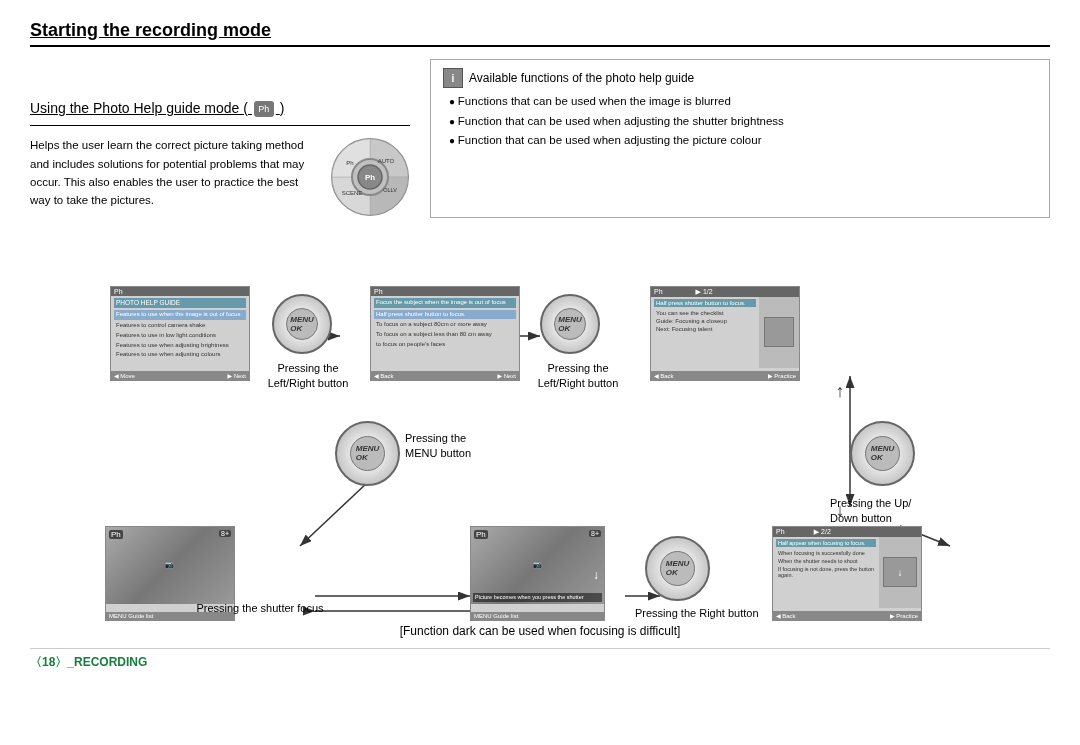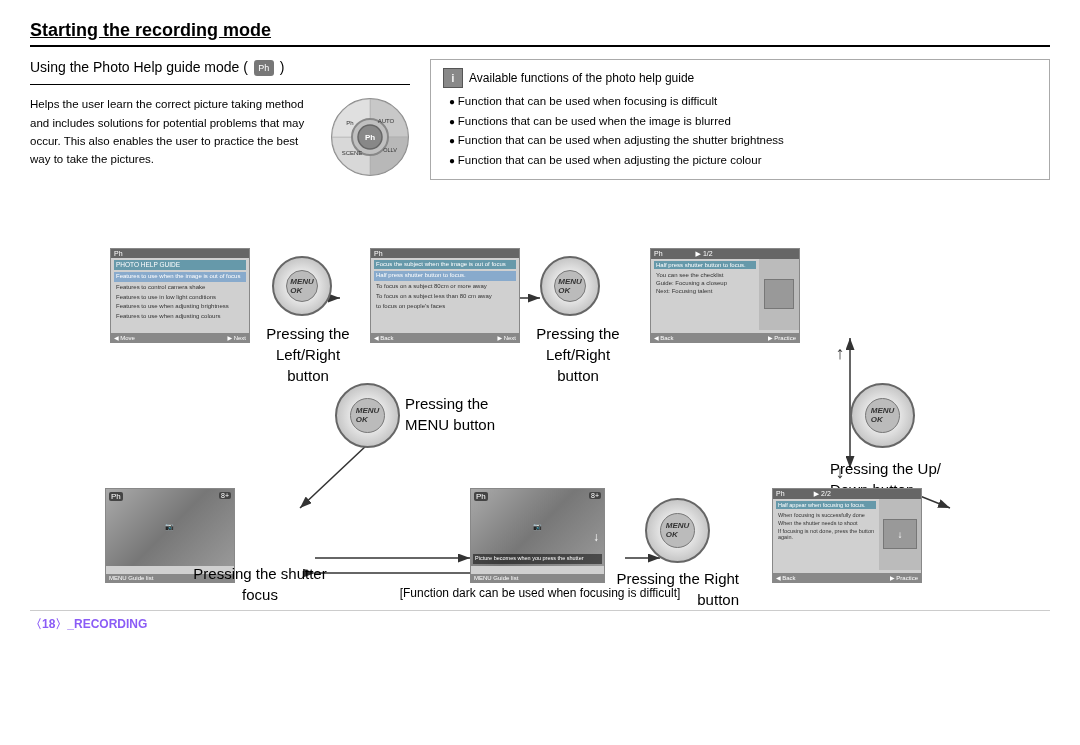--- a/index.html
+++ b/index.html
@@ -119,43 +119,43 @@
       display: flex;
       align-items: center;
       justify-content: center;
       font-size: 7px;
       font-weight: bold;
       font-style: italic;
     }
     
     .diagram-label {
       position: absolute;
-      font-size: 15px;
+      font-size: 11px;
       text-align: center;
       line-height: 1.4;
     }
     
     .arrow-svg {
       position: absolute;
     }
     
     .bottom-caption {
       text-align: center;
       font-size: 12px;
       margin-bottom: 10px;
     }
     .footer {
       font-size: 12px;
       font-weight: bold;
-      color: #8b5cf6;
+      color: #15803d;
     }
     
     .intro-and-wheel {
       display: flex;
-      align-items: flex-end;
+      align-items: center;
       gap: 10px;
     }
     .mode-wheel {
       width: 80px;
       height: 80px;
       flex-shrink: 0;
       position: relative;
     }
     .mode-wheel svg {
       width: 80px;
@@ -163,21 +163,21 @@
     }
   </style>
 </head>
 <body>
 
 <h1>Starting the recording mode</h1>
 
 <div class="top-area">
   <div class="top-left">
     <div class="section-title-row">
-      <span style="font-size:14px;">
+      <span style="font-size:14px;text-decoration:underline;margin-top:41px;">
         <span>Using the Photo Help guide mode ( </span>
         <span style="display:inline-block;width:20px;height:16px;background:#777;border-radius:3px;vertical-align:middle;margin:0 2px;font-size:9px;color:#fff;text-align:center;line-height:16px;">Ph</span>
         <span> )</span>
       </span>
     </div>
     <div style="width:100%;height:1px;background:#000;margin-bottom:10px;"></div>
     <div class="intro-and-wheel">
       <p class="intro-text" style="flex:1;">Helps the user learn the correct picture taking method and includes solutions for potential problems that may occur. This also enables the user to practice the best way to take the pictures.</p>
 
       <div class="mode-wheel">
@@ -201,21 +201,20 @@
       </div>
     </div>
   </div>
 
   <div class="top-right">
     <div class="top-right-title">
       <span style="width:20px;height:20px;background:#888;border:1px solid #555;display:inline-flex;align-items:center;justify-content:center;color:#fff;font-size:10px;font-weight:bold;">i</span>
       <span>Available functions of the photo help guide</span>
     </div>
     <ul>
-      <li>Function that can be used when focusing is difficult</li>
       <li>Functions that can be used when the image is blurred</li>
       <li>Function that can be used when adjusting the shutter brightness</li>
       <li>Function that can be used when adjusting the picture colour</li>
     </ul>
   </div>
 </div>
 
 <div class="diagrams-area">
 
   <svg class="arrow-svg" style="left:0;top:0;width:100%;height:100%;pointer-events:none;">
@@ -383,21 +382,21 @@
       <span>MENU Guide list</span>
     </div>
   </div>
 
   <div class="dial" style="left:615px;top:300px;width:65px;height:65px;">
     <div class="dial-inner" style="width:35px;height:35px;font-size:8px;font-weight:bold;">
       MENU<br>OK
     </div>
   </div>
 
-  <div class="diagram-label" style="left:569px;top:370px;width:140px;text-align:right;">
+  <div class="diagram-label" style="left:605px;top:370px;width:140px;text-align:left;">
     <span>Pressing the Right button</span>
   </div>
 
   <div class="screen-thumb" style="left:742px;top:290px;width:150px;height:95px;">
     <div class="thumb-bar">
       <span style="font-size:7px;">Ph &nbsp;&nbsp;&nbsp;&nbsp;&nbsp;&nbsp;&nbsp;&nbsp;&nbsp;&nbsp;&nbsp;&nbsp;&nbsp; ▶ 2/2</span>
     </div>
     <div style="display:flex;height:calc(100% - 22px);">
       <div style="flex:1;padding:2px 3px;">
         <div style="background:#6699aa;color:#fff;padding:1px 2px;margin-bottom:2px;font-size:5.5px;">Half appear when focusing to focus.</div>

